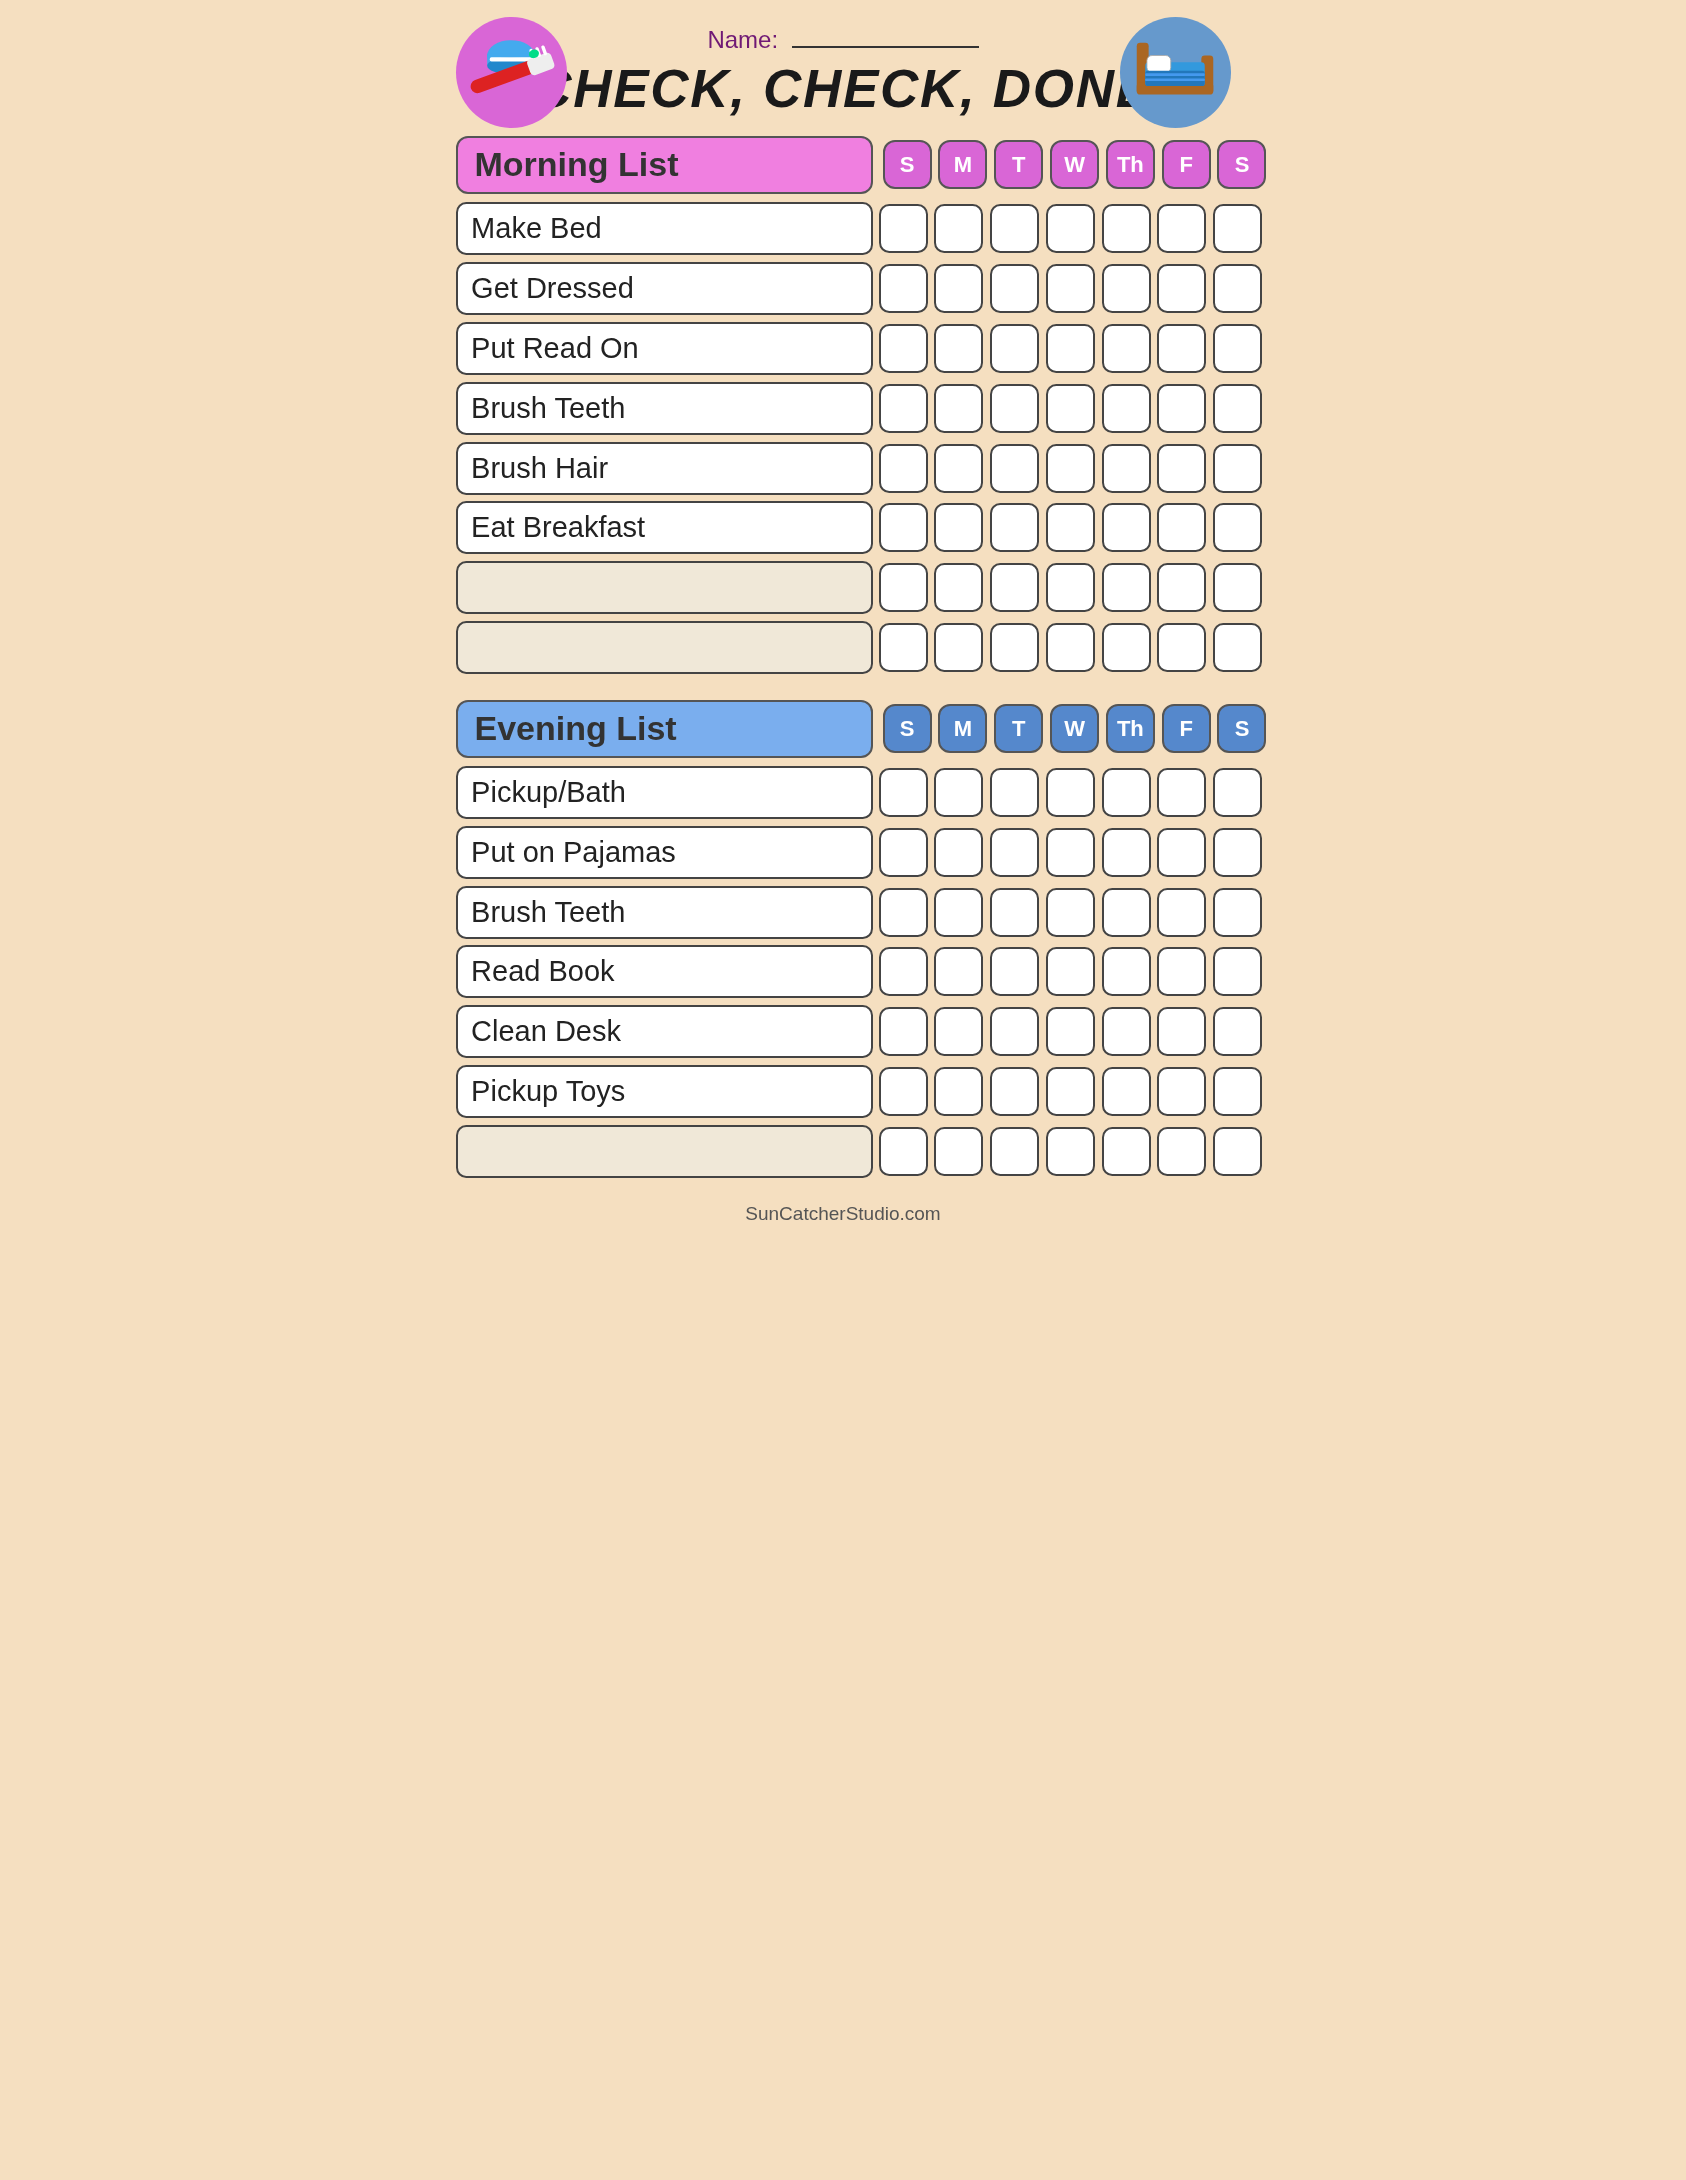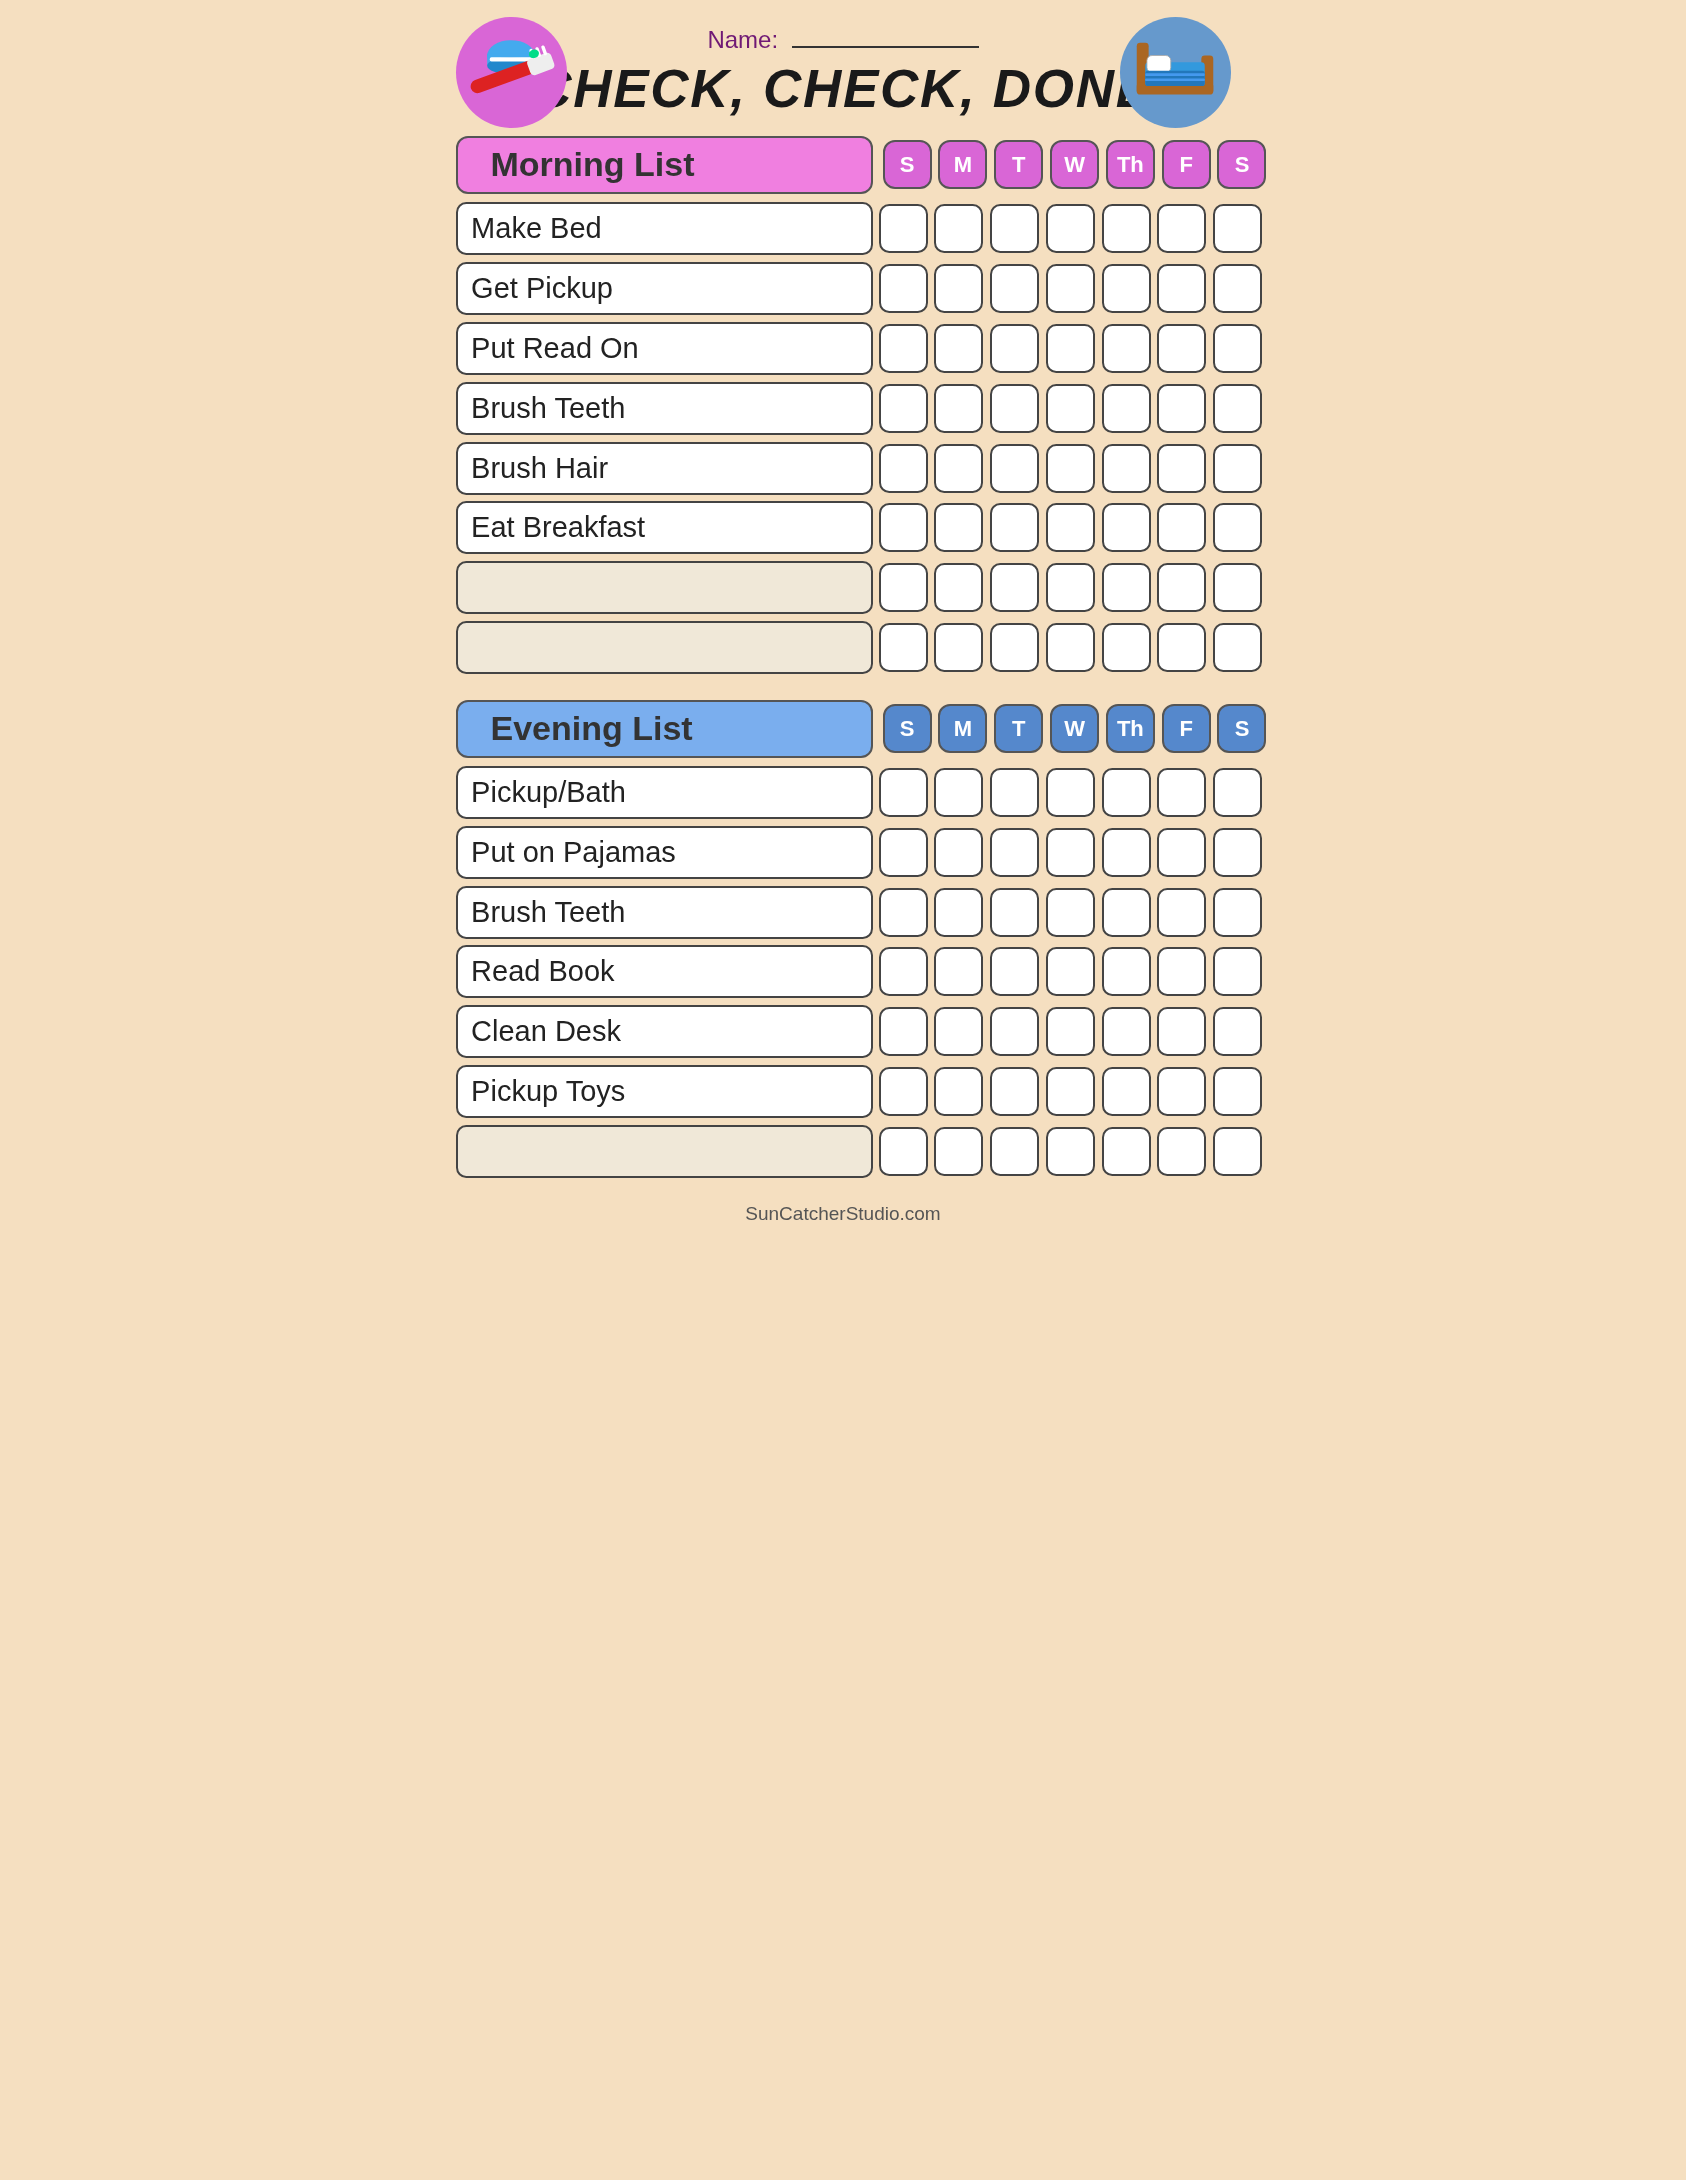--- a/index.html
+++ b/index.html
@@ -86,21 +86,21 @@
       align-items: center;
       gap: 10.2px;
       margin-bottom: 8.5px;
     }
     .section-title {
       flex: 0 0 417px;
       height: 58px;
       border-radius: 12px;
       display: flex;
       align-items: center;
-      padding-left: 33px;
+      padding-left: 17px;
       font-size: 34px;
       font-weight: bold;
       color: #333;
       border: 2.6px solid #555;
     }
     .morning-title { background: #f07fe0; }
     .evening-title { background: #7aaeee; }
     .day-badges {
       display: flex;
       gap: 6.8px;
@@ -244,21 +244,21 @@
             <div class="checkbox"></div>
             <div class="checkbox"></div>
             <div class="checkbox"></div>
             <div class="checkbox"></div>
             <div class="checkbox"></div>
             <div class="checkbox"></div>
             <div class="checkbox"></div>
           </div>
         </div>
         <div class="task-row">
-          <div class="task-label">Get Pickup</div>
+          <div class="task-label">Get Dressed</div>
           <div class="checkboxes">
             <div class="checkbox"></div>
             <div class="checkbox"></div>
             <div class="checkbox"></div>
             <div class="checkbox"></div>
             <div class="checkbox"></div>
             <div class="checkbox"></div>
             <div class="checkbox"></div>
           </div>
         </div>

